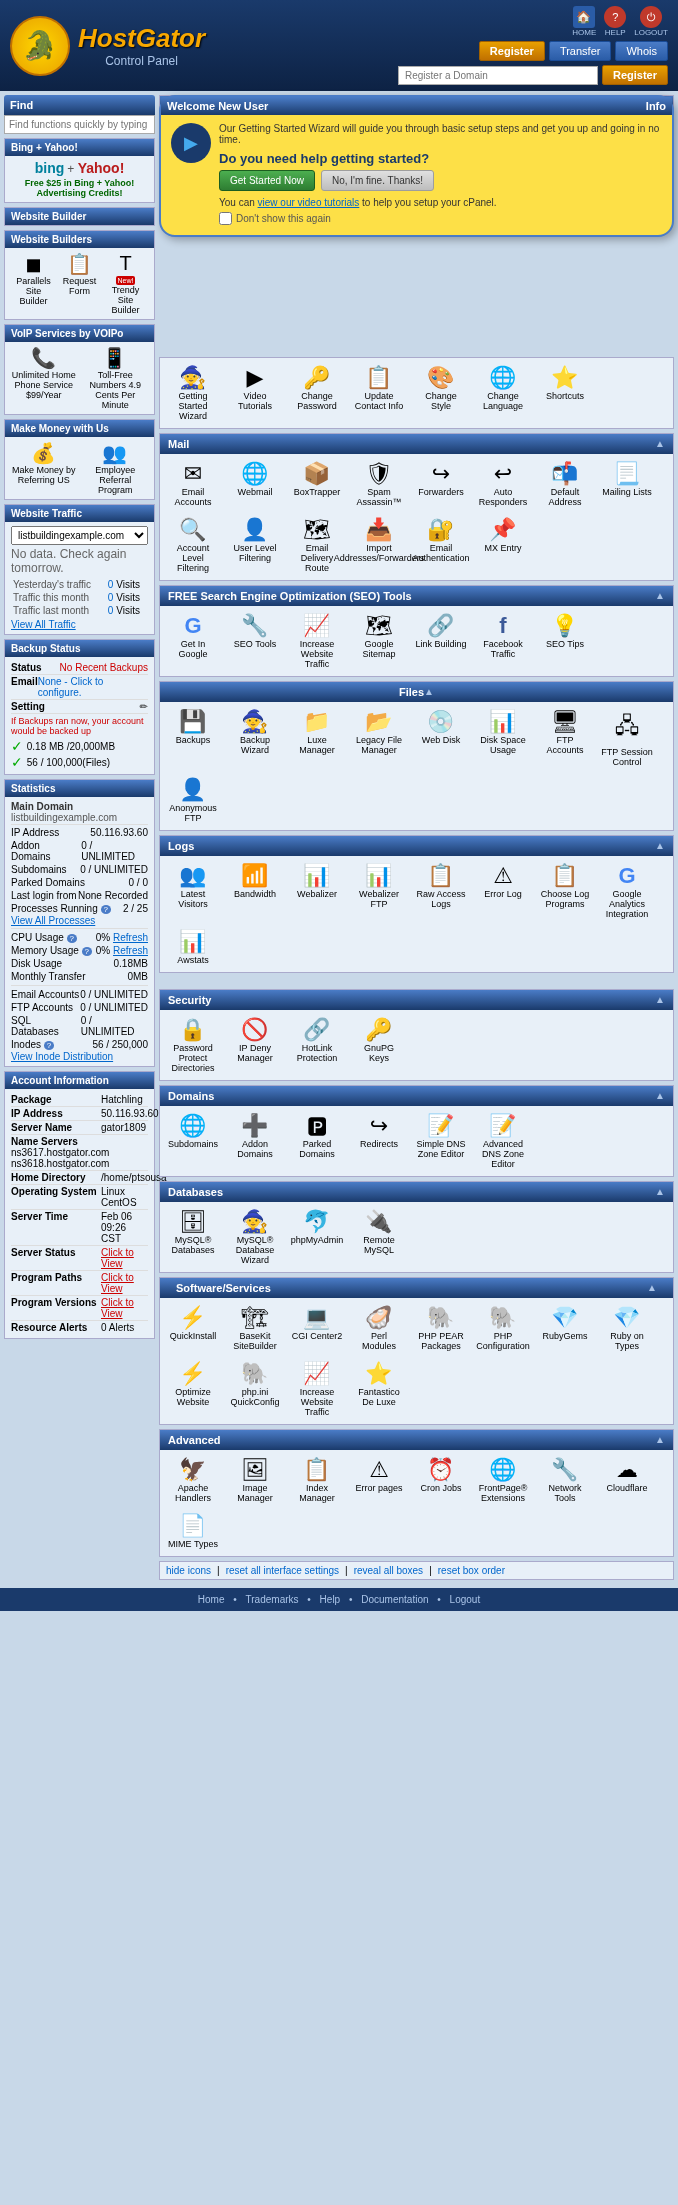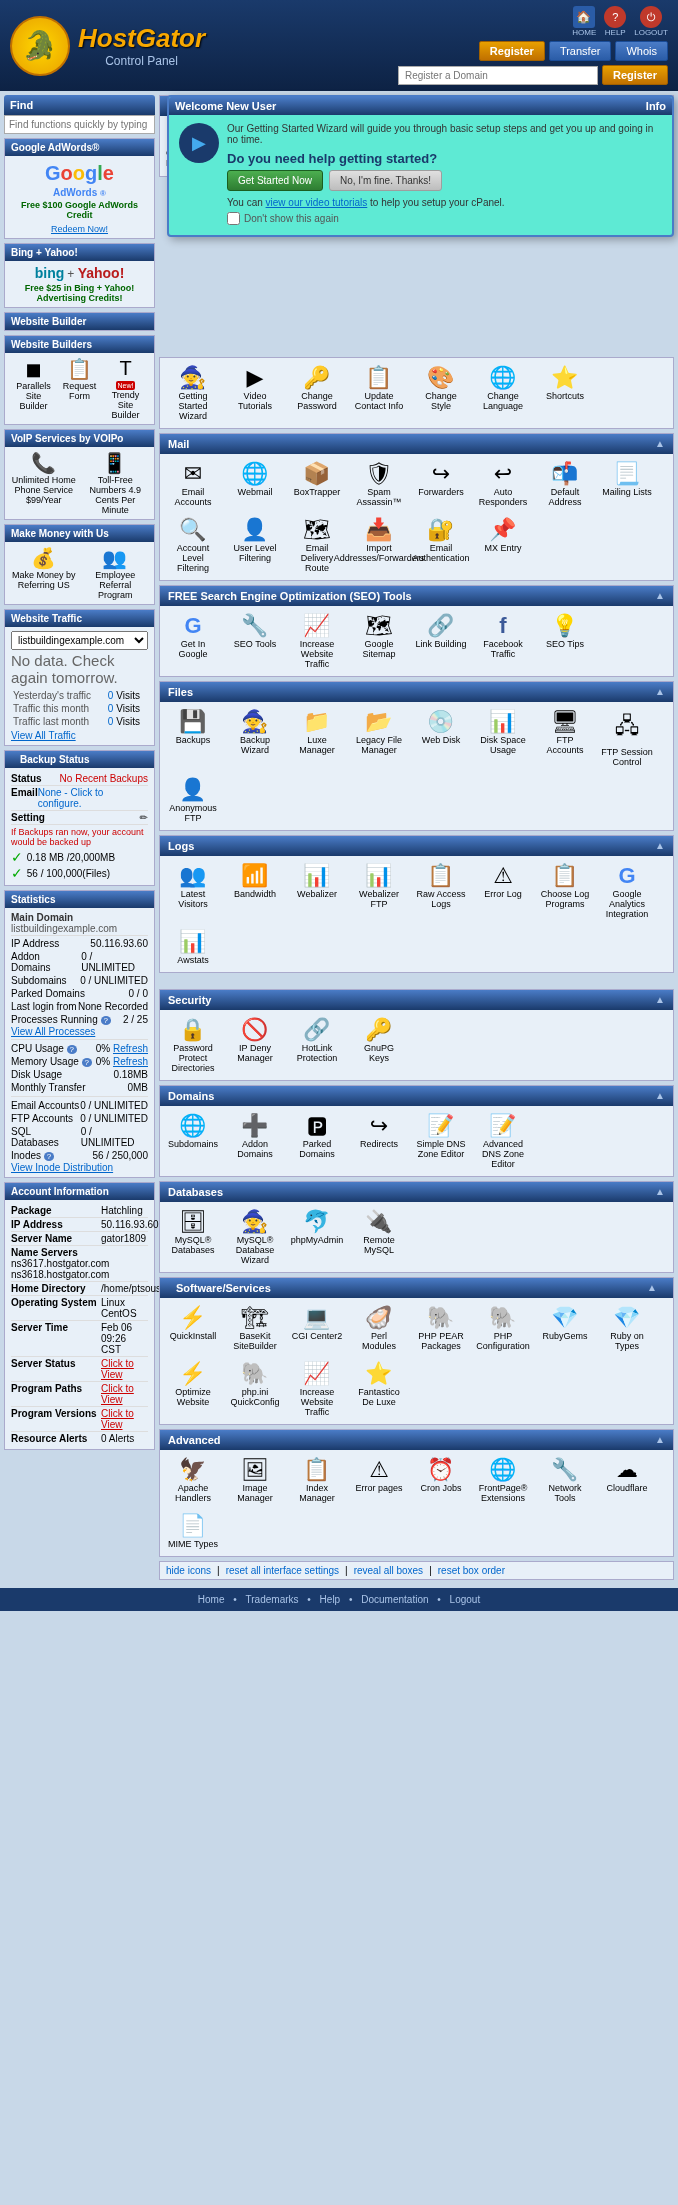--- a/index.html
+++ b/index.html
@@ -49,31 +49,20 @@
 <div style="display:flex; gap:0; padding:4px; background:#c8d8e8;">
 
   <div style="width:155px;min-width:155px;padding-right:4px;">
 
     <div style="margin-bottom:4px;">
       <div style="background:linear-gradient(180deg,#4a7cc7,#1a3a6b);color:#fff;font-weight:bold;font-size:11px;padding:4px 6px;border-radius:3px 3px 0 0;">Find</div>
       <input style="width: 100%; padding: 3px 4px; font-size: 10px; border: 1px solid rgb(170, 170, 170); color: rgb(153, 153, 153);" placeholder="Find functions quickly by typing here...">
     </div>
 
 
-    <div style="border:1px solid #aac;margin-bottom:4px;">
-      <div style="background:linear-gradient(180deg,#4a7cc7,#1a3a6b);color:#fff;font-size:10px;font-weight:bold;padding:3px 6px;">Google AdWords®</div>
-      <div style="background:#e8f0f8;padding:4px 6px;text-align:center;">
-        <div style="font-size:20px;font-weight:bold;margin:2px 0;">
-          <span style="color:#4285f4;">G</span><span style="color:#ea4335;">o</span><span style="color:#fbbc05;">o</span><span style="color:#4285f4;">g</span><span style="color:#34a853;">l</span><span style="color:#ea4335;">e</span>
-        </div>
-        <div style="font-size:10px;color:#4285f4;font-weight:bold;">AdWords <span style="font-size:8px;">®</span></div>
-        <div style="color:#060;font-weight:bold;font-size:9px;margin:2px 0;">Free $100 Google AdWords Credit</div>
-        <a style="color:#06c;font-size:9px;text-decoration:underline;cursor:pointer;">Redeem Now!</a>
-      </div>
-    </div>
 
     <div style="border:1px solid #aac;margin-bottom:4px;">
       <div style="background:linear-gradient(180deg,#4a7cc7,#1a3a6b);color:#fff;font-size:10px;font-weight:bold;padding:3px 6px;">Bing + Yahoo!</div>
       <div style="background:#e8f0f8;padding:4px 6px;text-align:center;">
         <span style="color:#00809d;font-weight:bold;font-size:14px;">bing</span>
         <span style="color:#555;font-size:12px;"> + </span>
         <span style="color:#b91c1c;font-weight:bold;font-size:14px;">Yahoo!</span>
         <div style="color:#060;font-size:9px;font-weight:bold;margin-top:2px;">Free $25 in Bing + Yahoo! Advertising Credits!</div>
       </div>
     </div>
@@ -128,21 +117,21 @@
         </div>
       </div>
     </div>
 
     <div style="border:1px solid #aac;margin-bottom:4px;">
       <div style="background:linear-gradient(180deg,#4a7cc7,#1a3a6b);color:#fff;font-size:10px;font-weight:bold;padding:3px 6px;">Website Traffic</div>
       <div style="background:#e8f0f8;padding:4px 6px;">
         <select style="width:100%;font-size:10px;padding:2px;">
           <option>listbuildingexample.com</option>
         </select>
-        <div style="font-size:15px;color:#666;margin:2px 0;">No data. Check again tomorrow.</div>
+        <div style="font-size:12px;color:#666;margin:2px 0;">No data. Check again tomorrow.</div>
         <table style="width:100%;font-size:10px;">
           <tbody>
               <tr>
             <td style="color:#555;">Yesterday's traffic</td>
             <td><span style="color:#06c;">0</span> Visits</td>
           </tr>
           <tr>
             <td style="color:#555;">Traffic this month</td>
             <td><span style="color:#06c;">0</span> Visits</td>
           </tr>
@@ -150,21 +139,21 @@
             <td style="color:#555;">Traffic last month</td>
             <td><span style="color:#06c;">0</span> Visits</td>
           </tr>
         </tbody>
           </table>
         <a style="color:#06c;font-size:10px;text-decoration:underline;cursor:pointer;">View All Traffic</a>
       </div>
     </div>
 
     <div style="border:1px solid #aac;margin-bottom:4px;">
-      <div style="background:linear-gradient(180deg,#4a7cc7,#1a3a6b);color:#fff;font-size:10px;font-weight:bold;padding:3px 15px;">Backup Status</div>
+      <div style="background:linear-gradient(180deg,#4a7cc7,#1a3a6b);color:#fff;font-size:10px;font-weight:bold;padding:3px 6px;">Backup Status</div>
       <div style="background:#e8f0f8;padding:4px 6px;font-size:10px;">
         <div style="display:flex;justify-content:space-between;border-bottom:1px solid #ddd;padding:1px 0;">
           <span style="font-weight:bold;">Status</span>
           <span style="color:#c00;">No Recent Backups</span>
         </div>
         <div style="display:flex;justify-content:space-between;border-bottom:1px solid #ddd;padding:1px 0;">
           <span style="font-weight:bold;">Email</span>
           <span style="color:#06c;cursor:pointer;">None - Click to configure.</span>
         </div>
         <div style="display:flex;justify-content:space-between;border-bottom:1px solid #ddd;padding:1px 0;">
@@ -317,21 +306,21 @@
             <div style="font-size:22px;">🌐</div>
             <span>Get Web Design Quote</span>
           </div>
           <div style="display:flex;flex-direction:column;align-items:center;width:60px;cursor:pointer;font-size:9px;">
             <div style="font-size:22px;">🎫</div>
             <span>Ticket System</span>
           </div>
         </div>
       </div>
 
-      <div style="position:absolute;top:0;left:0;right:0;background:#5eead4;border:2px solid #4a7cc7;border-radius:4px;padding:10px;box-shadow:3px 3px 8px rgba(0,0,0,0.3);z-index:10;margin-left:8px;">
+      <div style="position:absolute;top:0;left:0;right:0;background:#fde047;border:2px solid #4a7cc7;border-radius:16px;padding:10px;box-shadow:3px 3px 8px rgba(0,0,0,0.3);z-index:10;">
         <div style="background:linear-gradient(180deg,#4a7cc7,#1a3a6b);color:#fff;font-size:11px;font-weight:bold;padding:3px 6px;margin:-10px -10px 8px -10px;border-radius:2px 2px 0 0;display:flex;justify-content:space-between;">
           <span>Welcome New User</span>
           <span>Info</span>
         </div>
         <div style="display:flex;gap:8px;align-items:flex-start;">
           <div style="width:40px;height:40px;background:#1a3a6b;border-radius:50%;display:flex;align-items:center;justify-content:center;color:#4ae;font-size:18px;cursor:pointer;flex-shrink:0;">▶</div>
           <div>
             <div style="font-size:10px;color:#333;margin-bottom:6px;">Our Getting Started Wizard will guide you through basic setup steps and get you up and going in no time.</div>
             <div style="font-size:13px;font-weight:bold;color:#1a3a6b;margin-bottom:4px;">Do you need help getting started?</div>
             <div style="display:flex;gap:6px;margin-bottom:6px;">
@@ -477,21 +466,21 @@
             <span>Facebook Traffic</span>
           </div>
         <div style="display:flex;flex-direction:column;align-items:center;width:58px;cursor:pointer;padding:3px;font-size:9px;text-align:center;">
             <div style="font-size:22px;">💡</div>
             <span>SEO Tips</span>
           </div>
       </div>
     </div>
 
     <div style="border:1px solid #aac;margin-bottom:4px;">
-      <div style="background:linear-gradient(180deg,#4a7cc7,#1a3a6b);color:#fff;font-weight:bold;font-size:11px;padding:4px 8px;display:flex;justify-content:space-between;">
+      <div style="background:linear-gradient(180deg,#4a7cc7,#1a3a6b);color:#fff;font-weight:bold;font-size:11px;padding:4px 8px;display:flex;justify-content:center;">
         <span>Files</span>
         <span style="color:#aac4e8;font-size:10px;cursor:pointer;">▲</span>
       </div>
       <div style="background:#e8f0f8;padding:4px;display:flex;flex-wrap:wrap;gap:4px;">
         <div style="display:flex;flex-direction:column;align-items:center;width:58px;cursor:pointer;padding:3px;font-size:9px;text-align:center;">
             <div style="font-size:22px;">💾</div>
             <span>Backups</span>
           </div>
         <div style="display:flex;flex-direction:column;align-items:center;width:58px;cursor:pointer;padding:3px;font-size:9px;text-align:center;">
             <div style="font-size:22px;">🧙</div>

